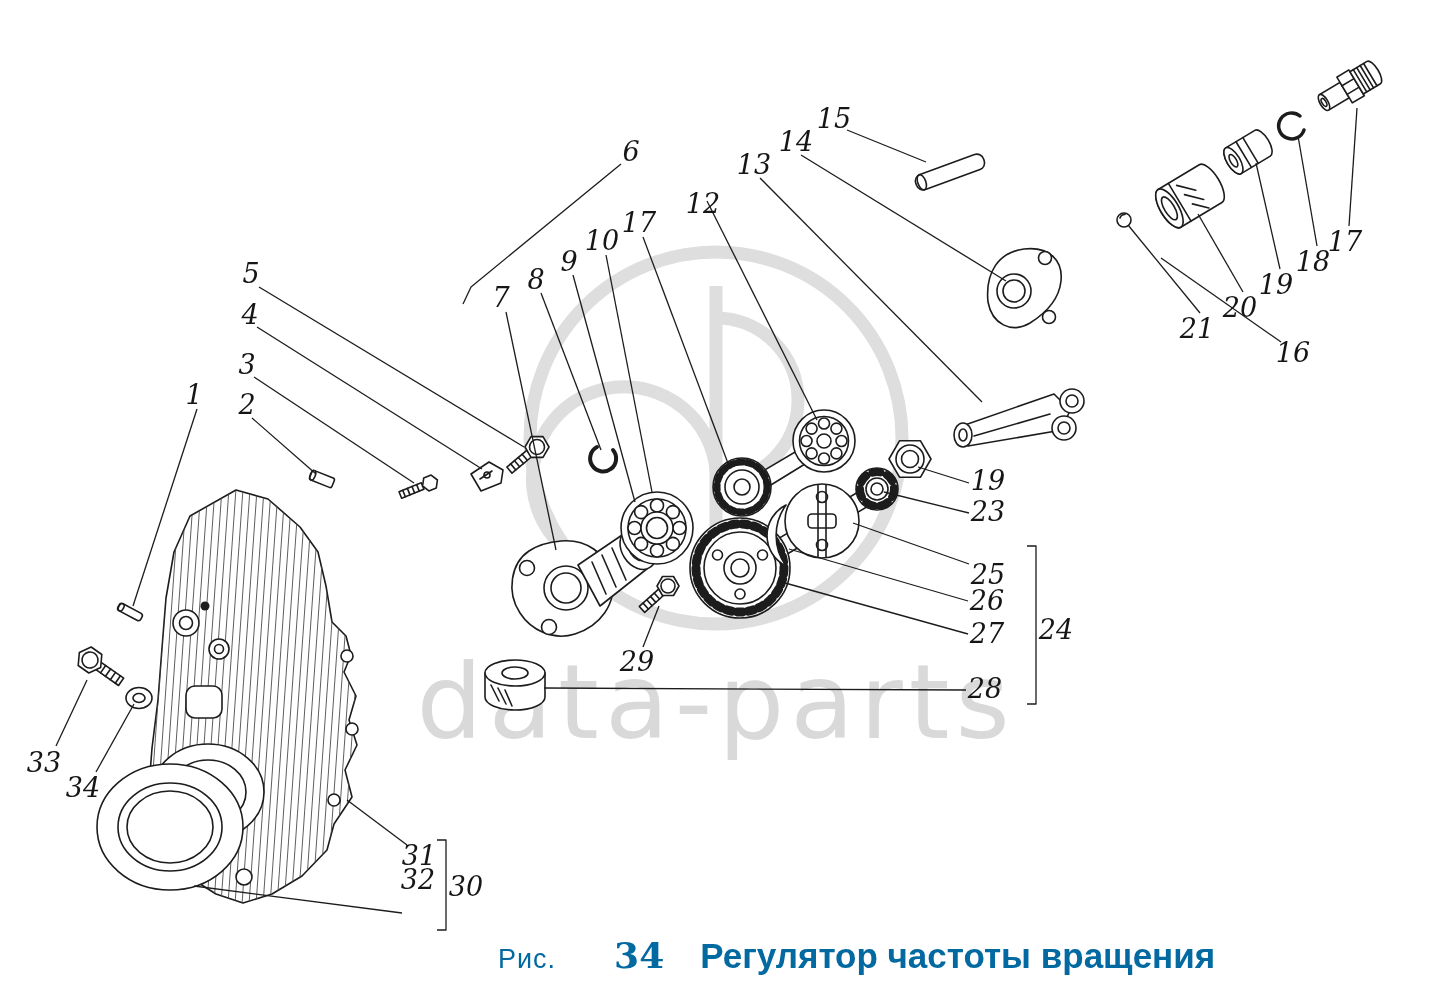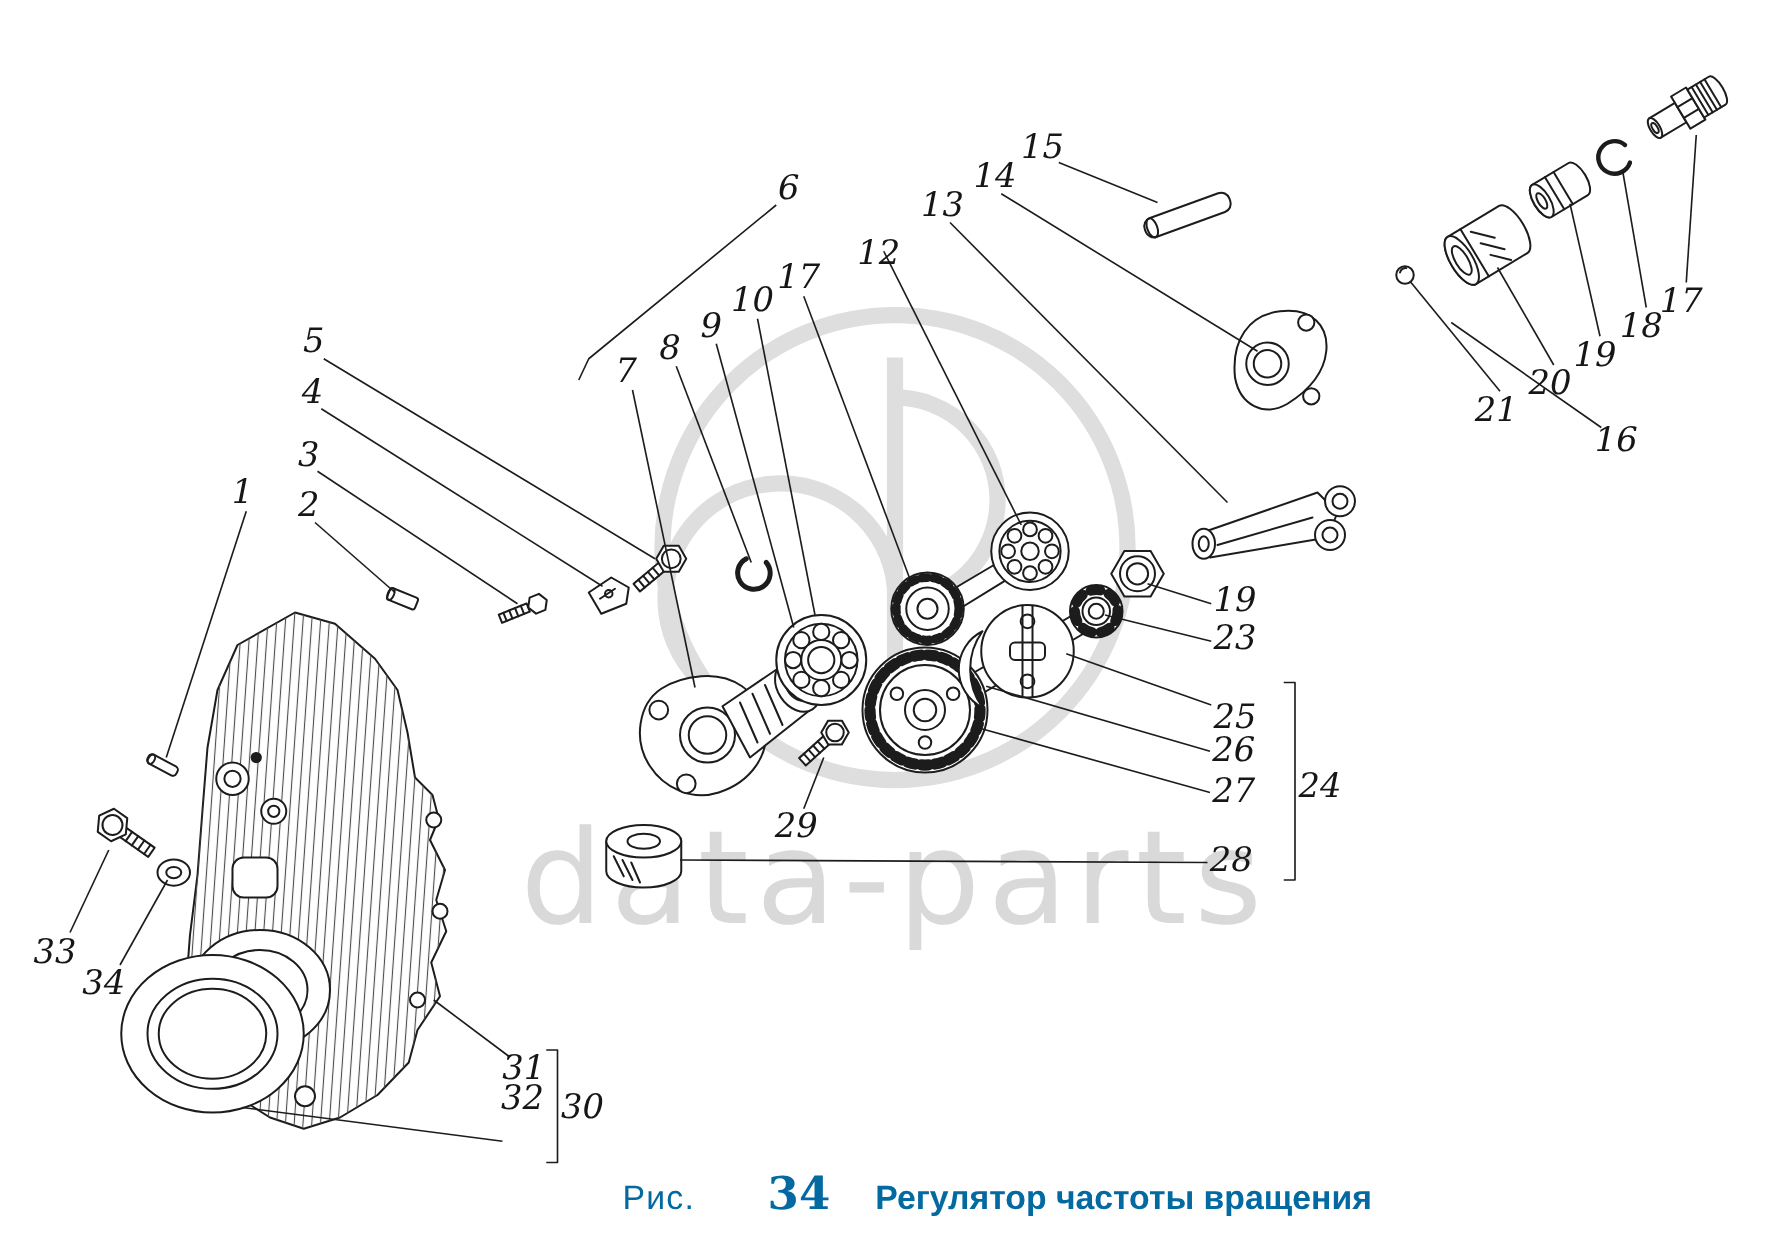--- a/index.html
+++ b/index.html
@@ -12,21 +12,21 @@
   .callout{
     position:absolute;transform:translate(-50%,-50%);
     font-family:"DejaVu Serif",serif;font-style:italic;
     font-size:27px;color:#161616;line-height:1;white-space:nowrap;
   }
   .caption{
     position:absolute;left:498px;top:934px;display:flex;align-items:baseline;color:#0369a1;
   }
   .caption .prefix{font-size:27px;letter-spacing:1px;}
   .caption .fignum{font-size:36px;font-weight:bold;margin-left:58px;font-family:"DejaVu Serif",serif;}
-  .caption .title{font-size:27px;font-weight:bold;margin-left:36px;}
+  .caption .title{font-size:35px;font-weight:bold;margin-left:36px;}
 </style>
 </head>
 <body>
 
 <div class="page">
 
 <svg class="fig" viewBox="0 0 1432 1001">
   <defs>
     <pattern id="ribs" width="7" height="7" patternUnits="userSpaceOnUse" patternTransform="rotate(4)">
       <line x1="3.5" y1="0" x2="3.5" y2="7" stroke="#4c4c4c" stroke-width="0.9"></line>

